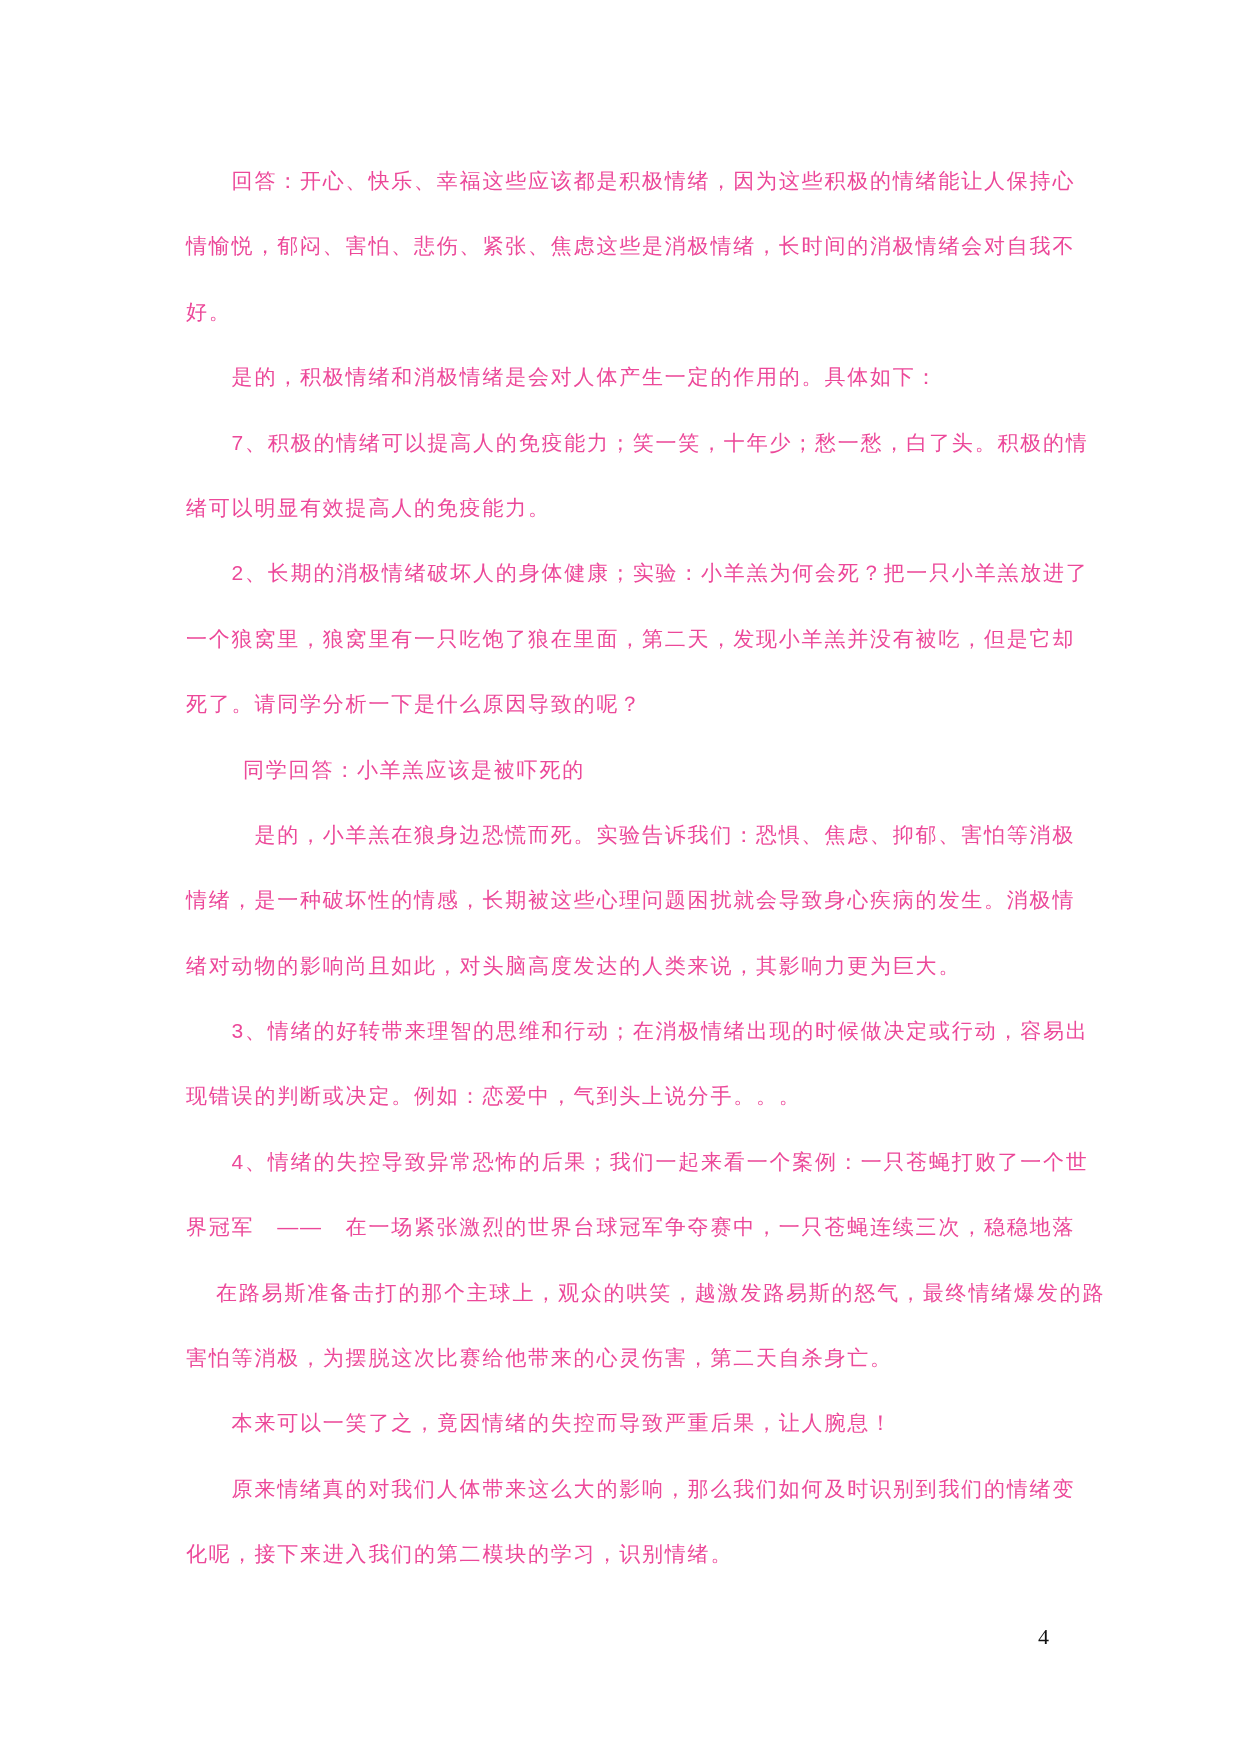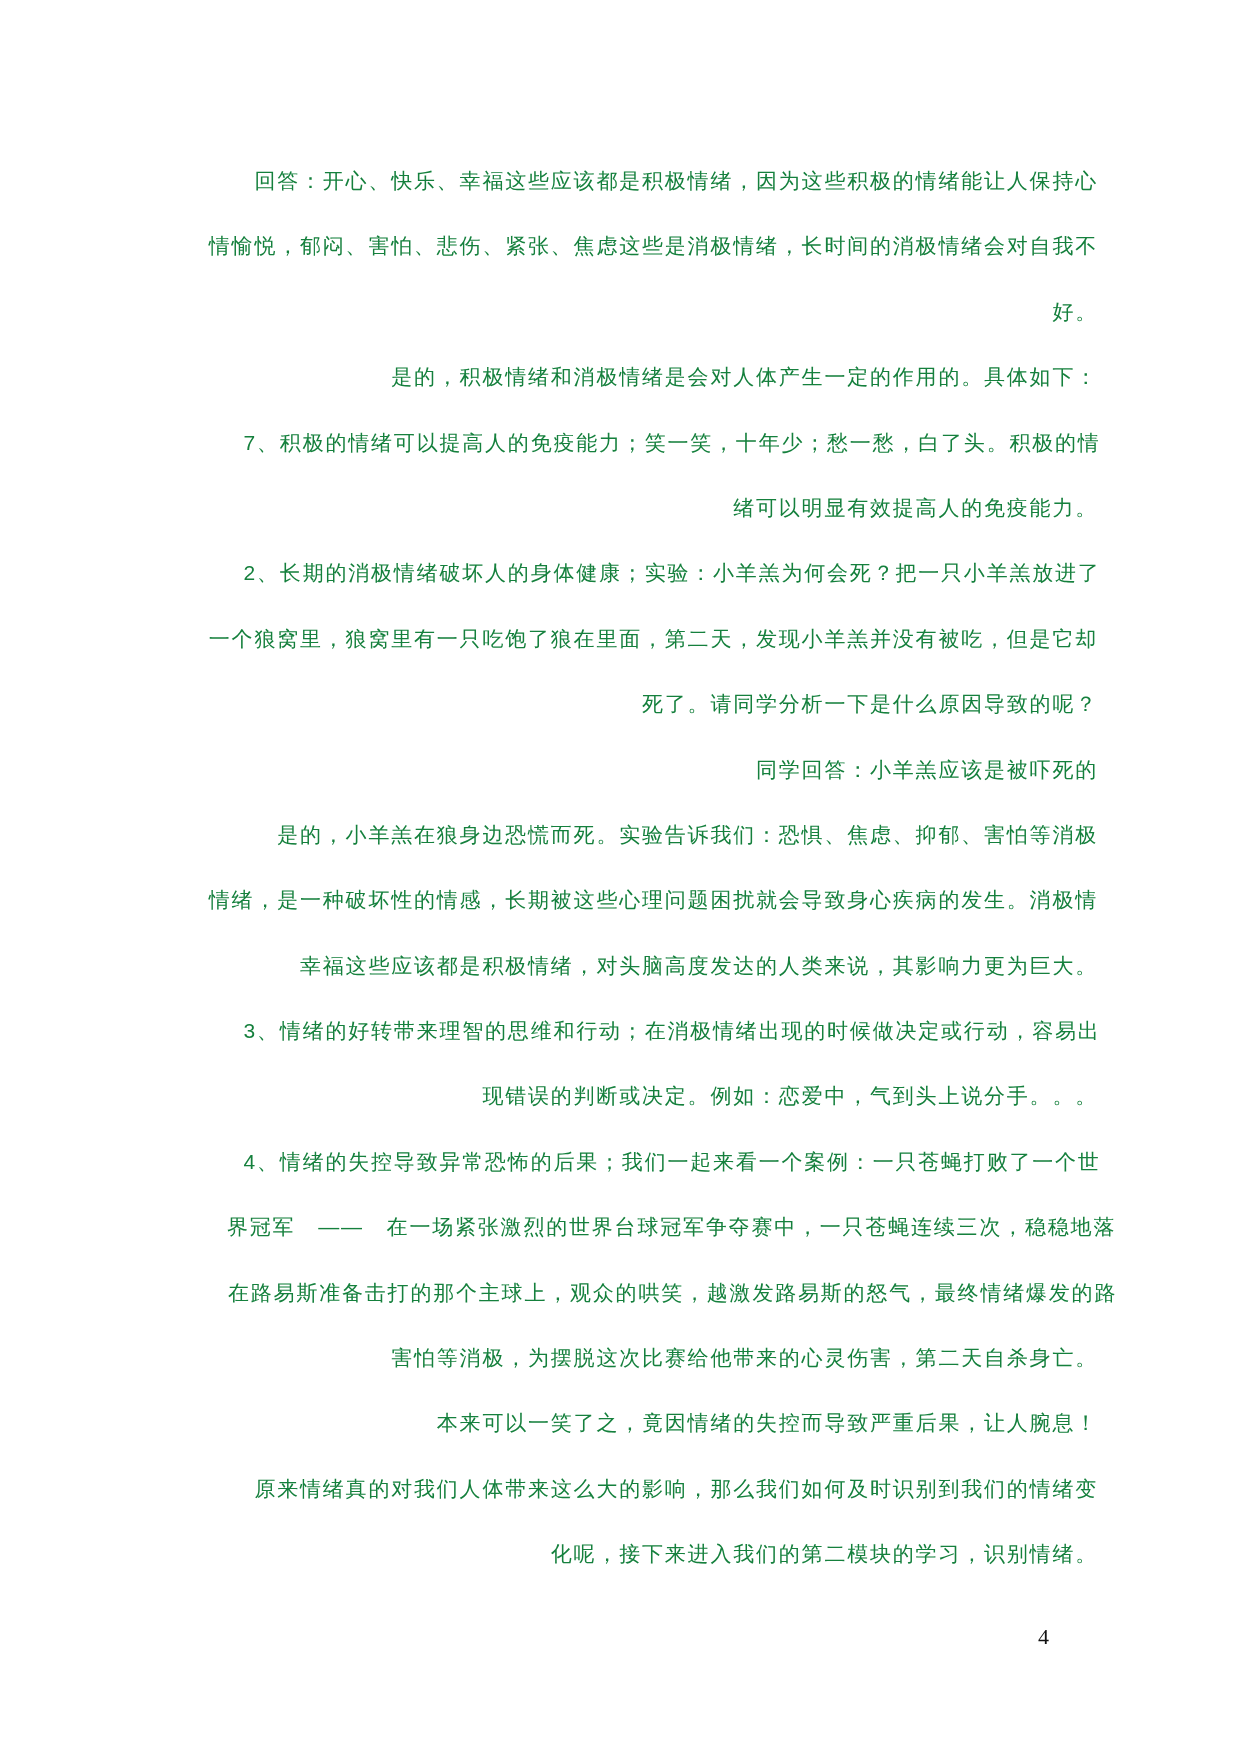--- a/index.html
+++ b/index.html
@@ -10,28 +10,27 @@
   .page {
     position: relative;
     width: 1240px;
     height: 1754px;
     background: #ffffff;
     overflow: hidden;
     font-family: "Liberation Sans", "DejaVu Sans", sans-serif;
   }
   .text-body {
     position: absolute;
-    left: 198px;
+    left: 186px;
     top: 148px;
     width: 900px;
-    color: #15803d;
+    color: #ec4899;
     font-size: 21px;
     letter-spacing: 1.8px;
     line-height: 65.4px;
-    text-align: right;
   }
   .text-line {
     height: 65.4px;
     white-space: nowrap;
   }
   .page-number {
     position: absolute;
     left: 1038px;
     top: 1622px;
     color: #111111;
@@ -50,25 +49,25 @@
       <div class="text-line" style="padding-left: 0px;">好。</div>
       <div class="text-line" style="padding-left: 45.6px;">是的，积极情绪和消极情绪是会对人体产生一定的作用的。具体如下：</div>
       <div class="text-line" style="padding-left: 45.6px;">7、积极的情绪可以提高人的免疫能力；笑一笑，十年少；愁一愁，白了头。积极的情</div>
       <div class="text-line" style="padding-left: 0px;">绪可以明显有效提高人的免疫能力。</div>
       <div class="text-line" style="padding-left: 45.6px;">2、长期的消极情绪破坏人的身体健康；实验：小羊羔为何会死？把一只小羊羔放进了</div>
       <div class="text-line" style="padding-left: 0px;">一个狼窝里，狼窝里有一只吃饱了狼在里面，第二天，发现小羊羔并没有被吃，但是它却</div>
       <div class="text-line" style="padding-left: 0px;">死了。请同学分析一下是什么原因导致的呢？</div>
       <div class="text-line" style="padding-left: 57px;">同学回答：小羊羔应该是被吓死的</div>
       <div class="text-line" style="padding-left: 68.4px;">是的，小羊羔在狼身边恐慌而死。实验告诉我们：恐惧、焦虑、抑郁、害怕等消极</div>
       <div class="text-line" style="padding-left: 0px;">情绪，是一种破坏性的情感，长期被这些心理问题困扰就会导致身心疾病的发生。消极情</div>
-      <div class="text-line" style="padding-left: 0px;">幸福这些应该都是积极情绪，对头脑高度发达的人类来说，其影响力更为巨大。</div>
+      <div class="text-line" style="padding-left: 0px;">绪对动物的影响尚且如此，对头脑高度发达的人类来说，其影响力更为巨大。</div>
       <div class="text-line" style="padding-left: 45.6px;">3、情绪的好转带来理智的思维和行动；在消极情绪出现的时候做决定或行动，容易出</div>
       <div class="text-line" style="padding-left: 0px;">现错误的判断或决定。例如：恋爱中，气到头上说分手。。。</div>
       <div class="text-line" style="padding-left: 45.6px;">4、情绪的失控导致异常恐怖的后果；我们一起来看一个案例：一只苍蝇打败了一个世</div>
-      <div class="text-line" style="padding-left: 0px; margin-left: 29px;">界冠军　——　在一场紧张激烈的世界台球冠军争夺赛中，一只苍蝇连续三次，稳稳地落</div>
+      <div class="text-line" style="padding-left: 0px;">界冠军　——　在一场紧张激烈的世界台球冠军争夺赛中，一只苍蝇连续三次，稳稳地落</div>
       <div class="text-line" style="padding-left: 0px; margin-left: 30px;">在路易斯准备击打的那个主球上，观众的哄笑，越激发路易斯的怒气，最终情绪爆发的路</div>
       <div class="text-line" style="padding-left: 0px;">害怕等消极，为摆脱这次比赛给他带来的心灵伤害，第二天自杀身亡。</div>
       <div class="text-line" style="padding-left: 45.6px;">本来可以一笑了之，竟因情绪的失控而导致严重后果，让人腕息！</div>
       <div class="text-line" style="padding-left: 45.6px;">原来情绪真的对我们人体带来这么大的影响，那么我们如何及时识别到我们的情绪变</div>
       <div class="text-line" style="padding-left: 0px;">化呢，接下来进入我们的第二模块的学习，识别情绪。</div>
     </div>
   <div class="page-number">4</div>
 </div>
 
 </body></html>

